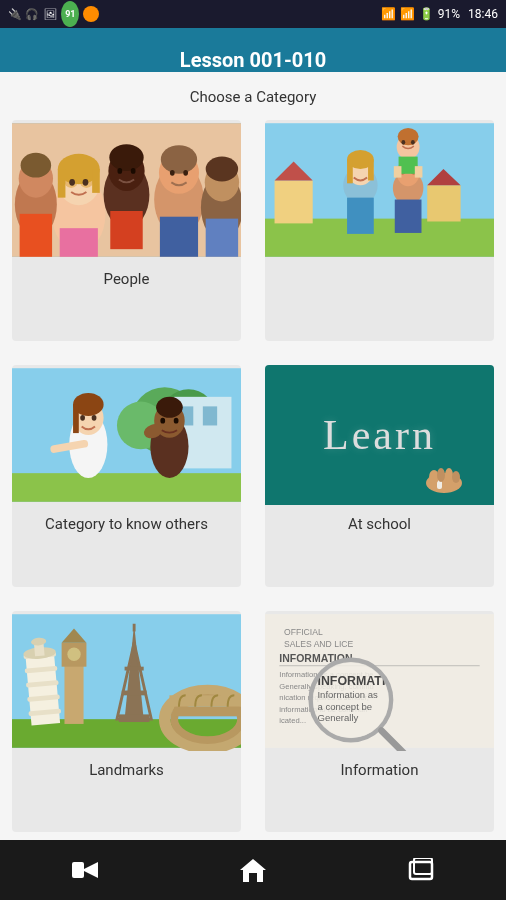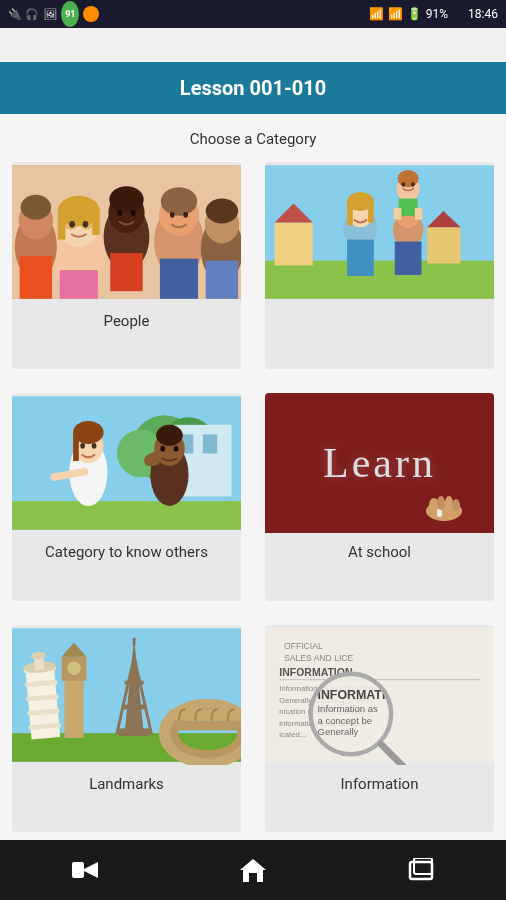--- a/index.html
+++ b/index.html
@@ -36,26 +36,25 @@
       font-size: 12px;
     }
     .status-icon {
       color: white;
       font-size: 11px;
     }
 
     
     .header {
       background: #1a7a9a;
-      height: 52px;
-      display: flex;
-      align-items: center;
+      height: 44px;
+      display: flex;
+      align-items: flex-end;
       justify-content: center;
       flex-shrink: 0;
-      margin-top: 34px;
     }
     .header-title {
       color: white;
       font-size: 20px;
       font-weight: bold;
     }
 
     
     .main-content {
       flex: 1;
@@ -146,21 +145,21 @@
     <span class="status-icon">🎧</span>
     <span class="status-icon">🖼</span>
     <span class="status-icon" style="background:#4CAF50;color:white;border-radius:50%;width:18px;height:26px;display:inline-flex;align-items:center;justify-content:center;font-size:9px;font-weight:bold;">91</span>
     <span class="status-icon" style="background:#FF8C00;border-radius:50%;width:16px;height:16px;display:inline-block;"></span>
   </div>
   <div class="status-right">
     <span>📶</span>
     <span>📶</span>
     <span>🔋</span>
     <span>91%</span>
-    <span style="margin-left:16px;">18:46</span>
+    <span style="margin-left:4px;">18:46</span>
   </div>
 </div>
 
 <div class="header">
   <span class="header-title">Lesson 001-010</span>
 </div>
 
 <div class="main-content">
   <div class="page-subtitle">Choose a Category</div>
 
@@ -313,21 +312,21 @@
           <ellipse cx="148" cy="66" rx="10" ry="7" fill="#8b5a30" transform="rotate(-20,148,66)"></ellipse>
 
           <path d="M157 65 Q165 70 173 65" stroke="#6a3020" stroke-width="2" fill="none"></path>
         </svg>
       </div>
       <div class="category-label">Category to know others</div>
     </div>
 
     <div class="category-item">
       <div class="category-image">
-        <div class="school-board" style="width:100%;height:140px;background:#7f1d1d;display:flex;align-items:center;justify-content:center;position:relative;">
+        <div class="school-board" style="width:100%;height:140px;background:#0f766e;display:flex;align-items:center;justify-content:center;position:relative;">
           <span style="font-family:'Brush Script MT',cursive;font-size:42px;color:#ddd;letter-spacing:3px;text-shadow:0 0 8px rgba(255,255,255,0.2);">Learn</span>
 
           <svg viewBox="0 0 50 30" style="position:absolute;bottom:10px;right:25px;width:50px;height:30px;">
             <ellipse cx="25" cy="18" rx="18" ry="10" fill="#d4a06a"></ellipse>
             <rect x="18" y="8" width="5" height="16" rx="2" fill="#f0ece4"></rect>
             <ellipse cx="15" cy="12" rx="5" ry="7" fill="#d4a06a"></ellipse>
             <ellipse cx="22" cy="10" rx="4" ry="7" fill="#c09060"></ellipse>
             <ellipse cx="30" cy="10" rx="4" ry="7" fill="#d4a06a"></ellipse>
             <ellipse cx="37" cy="12" rx="4" ry="6" fill="#c09060"></ellipse>
           </svg>

